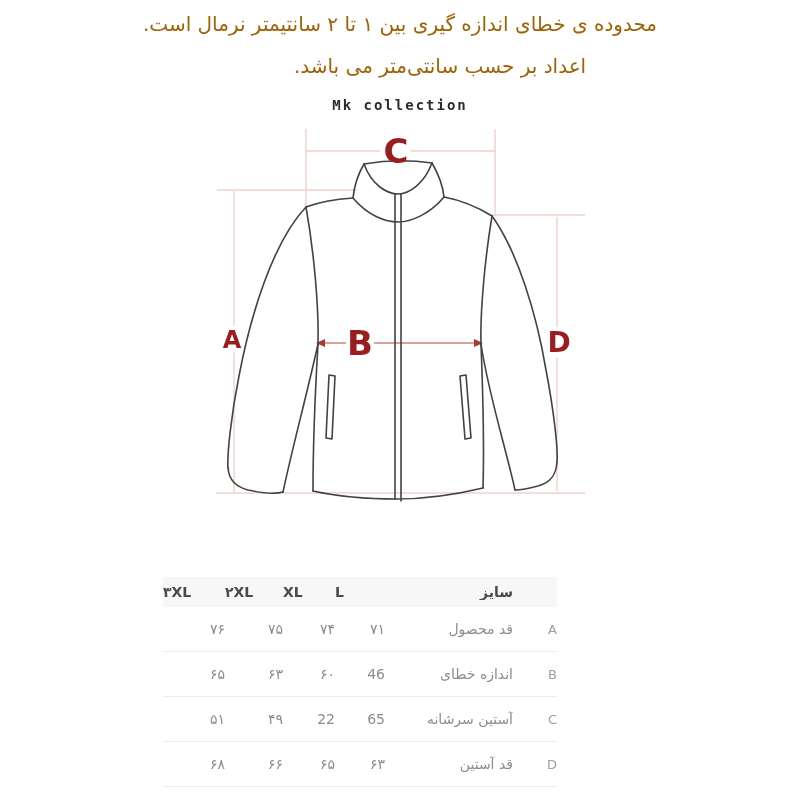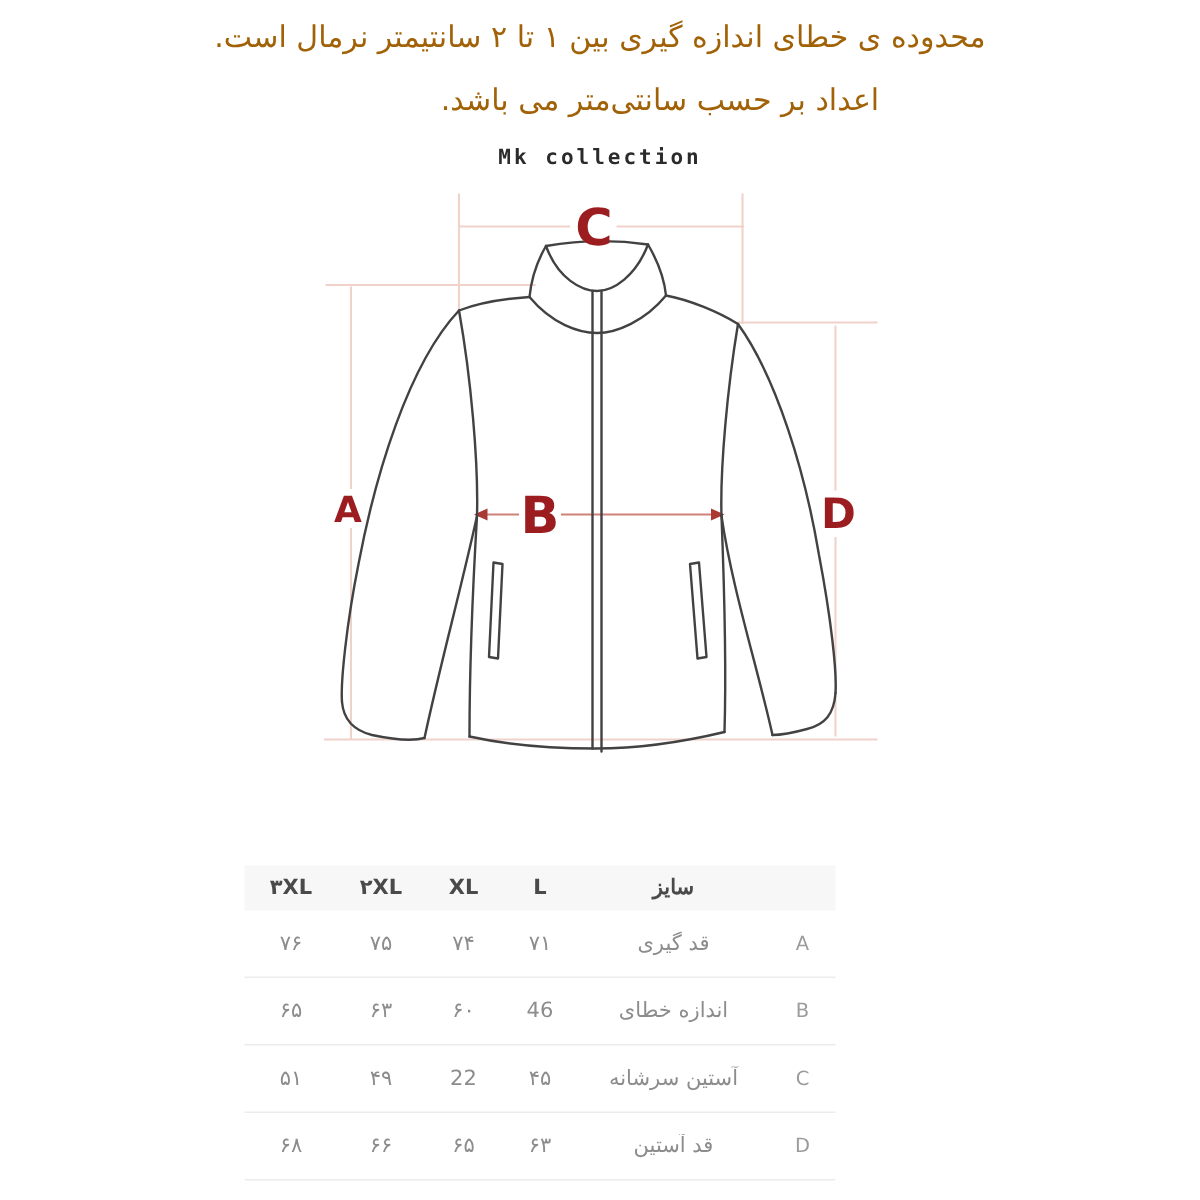--- a/index.html
+++ b/index.html
@@ -34,29 +34,29 @@
   .arrow{fill:#a83a32;stroke:none;}
   .mlabel{fill:#9c1d1f;font-family:"DejaVu Sans", sans-serif;font-weight:bold;text-anchor:middle;}
   
   .size-table{
     position:absolute;left:163px;top:577px;width:394px;
     direction:rtl;font-size:14px;
   }
   .t-row{display:flex;align-items:center;}
   .t-head{height:30px;background:#f7f7f7;color:#4a4a4a;font-weight:bold;}
   .t-body{height:44px;border-bottom:1px solid #ececec;color:#8c8c8c;}
-  .t-cell{text-align:center;overflow:hidden;white-space:nowrap;}
+  .t-cell{overflow:hidden;white-space:nowrap;}
   .c-letter{width:44px;color:#9c9c9c;font-size:13px;font-family:"DejaVu Sans", sans-serif;}
   .c-label{width:128px;}
   .c-l{width:50px;}
   .c-xl{width:52px;}
   .c-xl2{width:58px;}
   .c-xl3{width:62px;}
   .t-head .t-cell{direction:ltr;}
-  .t-head .c-label{direction:rtl;font-family:Liberation Serif, serif;}
+  .t-head .c-label{direction:rtl;}
 </style>
 </head>
 <body>
 
 <div class="canvas">
 
   <div class="note note1">محدوده ی خطای اندازه گیری بین ۱ تا ۲ سانتیمتر نرمال است.</div>
   <div class="note note2">اعداد بر حسب سانتی‌متر می باشد.</div>
   <div class="brand">Mk collection</div>
 
@@ -126,40 +126,40 @@
       <div class="t-cell c-letter"></div>
       <div class="t-cell c-label">سایز</div>
       <div class="t-cell c-l">L</div>
       <div class="t-cell c-xl">XL</div>
       <div class="t-cell c-xl2">۲XL</div>
       <div class="t-cell c-xl3">۳XL</div>
     </div>
 
     <div class="t-row t-body">
       <div class="t-cell c-letter">A</div>
-      <div class="t-cell c-label">قد گیری</div>
+      <div class="t-cell c-label">قد محصول</div>
       <div class="t-cell c-l">۷۱</div>
       <div class="t-cell c-xl">۷۴</div>
       <div class="t-cell c-xl2">۷۵</div>
       <div class="t-cell c-xl3">۷۶</div>
     </div>
 
     <div class="t-row t-body">
       <div class="t-cell c-letter">B</div>
       <div class="t-cell c-label">اندازه خطای</div>
       <div class="t-cell c-l">46</div>
       <div class="t-cell c-xl">۶۰</div>
       <div class="t-cell c-xl2">۶۳</div>
       <div class="t-cell c-xl3">۶۵</div>
     </div>
 
     <div class="t-row t-body">
       <div class="t-cell c-letter">C</div>
       <div class="t-cell c-label">آستین سرشانه</div>
-      <div class="t-cell c-l">۴۵</div>
+      <div class="t-cell c-l">65</div>
       <div class="t-cell c-xl">22</div>
       <div class="t-cell c-xl2">۴۹</div>
       <div class="t-cell c-xl3">۵۱</div>
     </div>
 
     <div class="t-row t-body">
       <div class="t-cell c-letter">D</div>
       <div class="t-cell c-label">قد آستین</div>
       <div class="t-cell c-l">۶۳</div>
       <div class="t-cell c-xl">۶۵</div>

